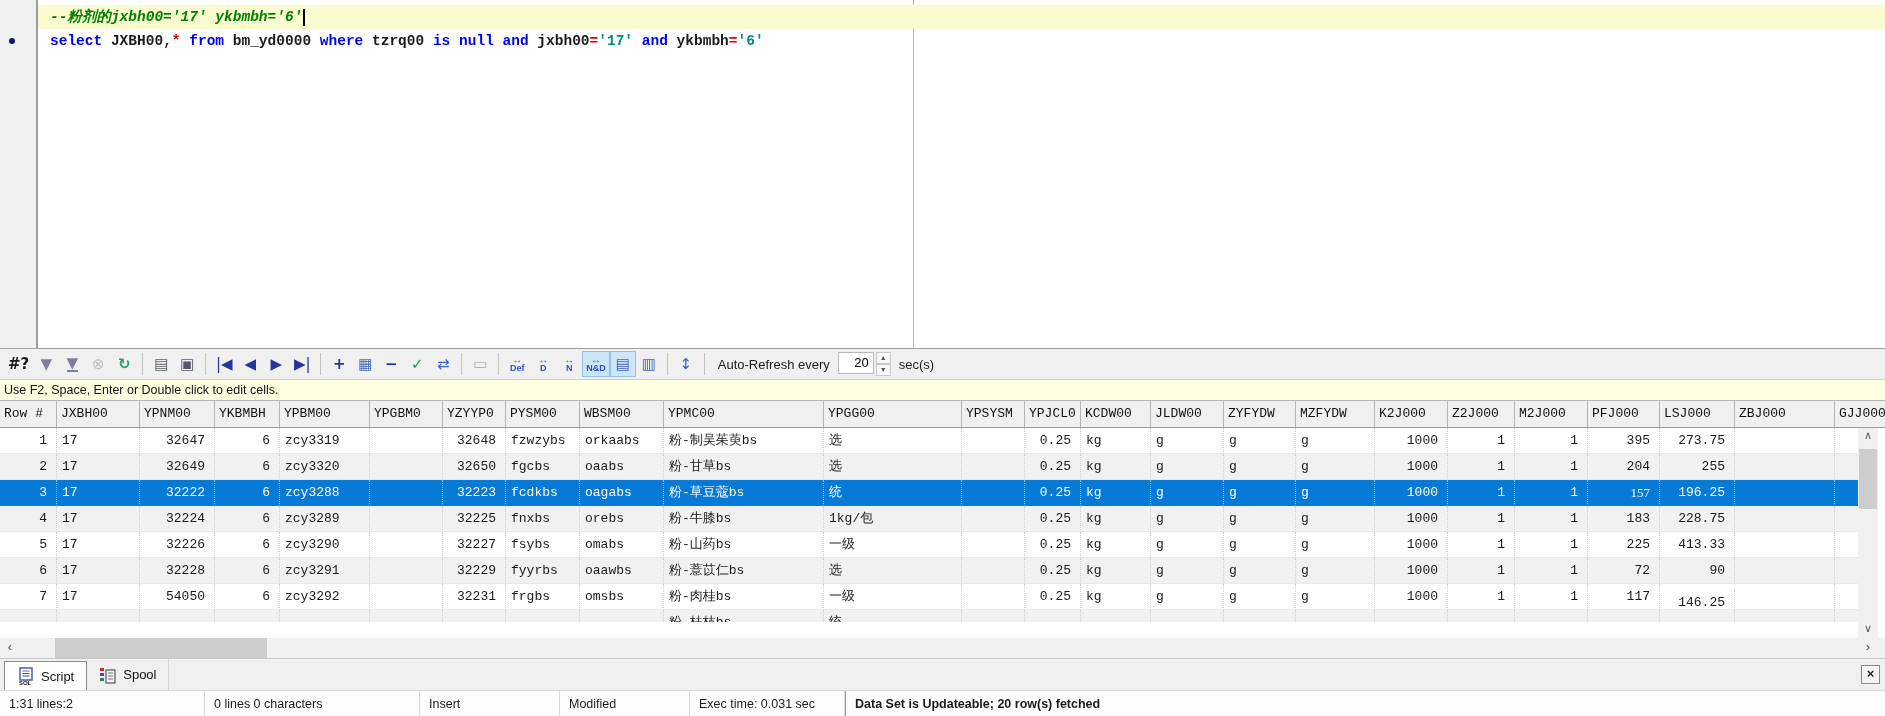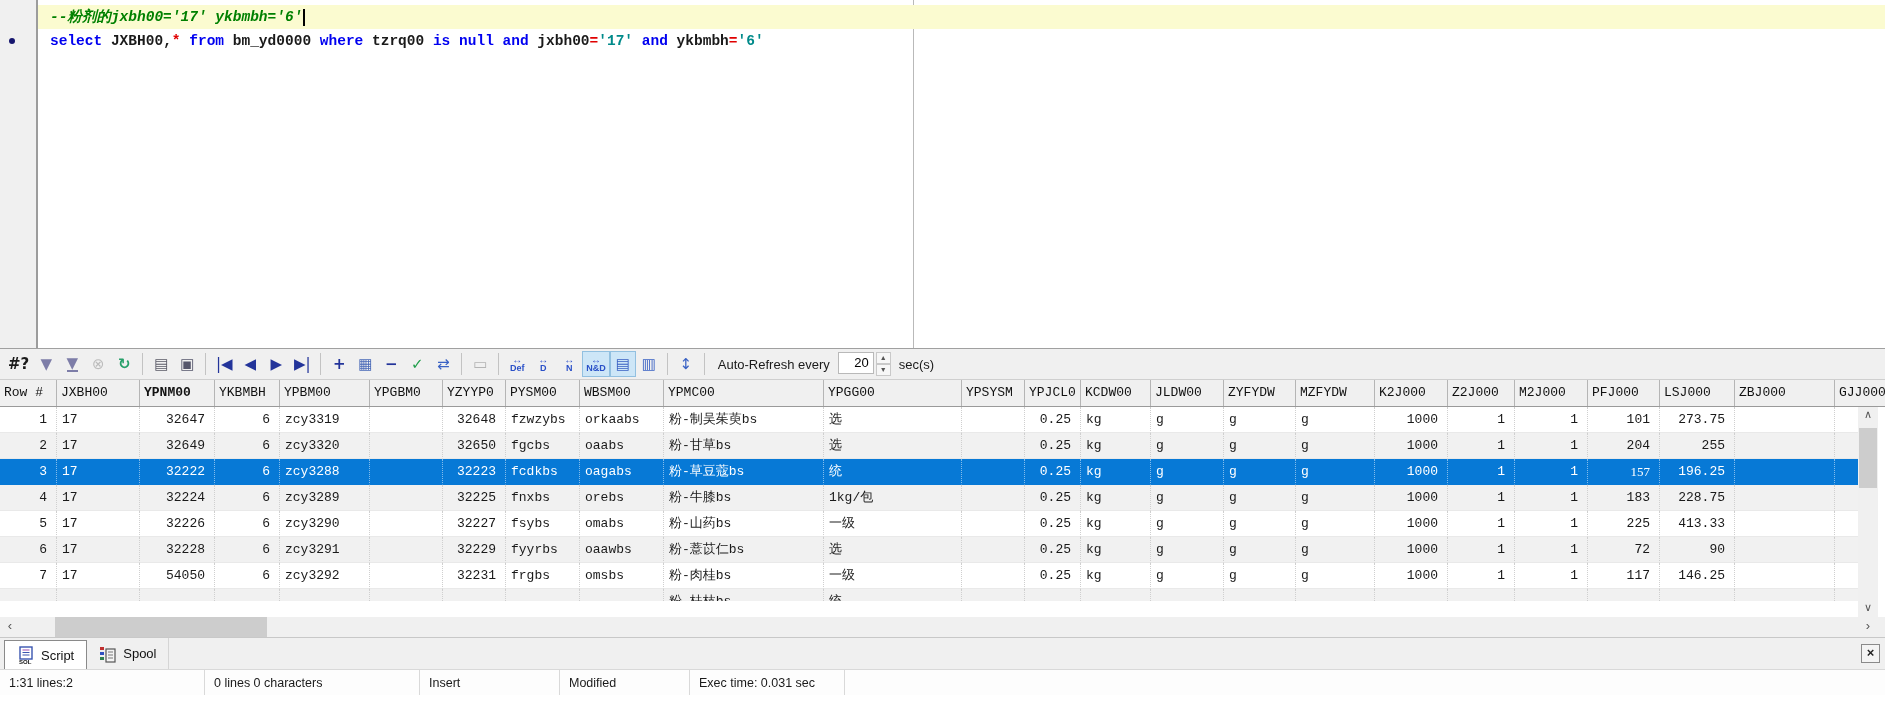--- a/index.html
+++ b/index.html
@@ -195,26 +195,29 @@
       <div class="spinner">
         <div class="spin-box">20</div>
         <div class="spin-arrows">
           <span>▲</span>
           <span>▼</span>
         </div>
       </div>
       <span class="tb-label">sec(s)</span>
     </div>
 
+  <div class="hintbar">
+    <span>Use F2, Space, Enter or Double click to edit cells.</span>
+  </div>
 
   <div class="gridwrap">
     <div class="grid-head" id="grid-head">
         <div class="hcell" style="width: 57px;">Row #</div>
         <div class="hcell" style="width: 83px;">JXBH00</div>
-        <div class="hcell" style="width: 75px; font-weight: bold;">YPNM00</div>
+        <div class="hcell" style="width: 75px;">YPNM00</div>
         <div class="hcell" style="width: 65px;">YKBMBH</div>
         <div class="hcell" style="width: 90px;">YPBM00</div>
         <div class="hcell" style="width: 73px;">YPGBM0</div>
         <div class="hcell" style="width: 63px;">YZYYP0</div>
         <div class="hcell" style="width: 74px;">PYSM00</div>
         <div class="hcell" style="width: 84px;">WBSM00</div>
         <div class="hcell" style="width: 160px;">YPMC00</div>
         <div class="hcell" style="width: 138px;">YPGG00</div>
         <div class="hcell" style="width: 63px;">YPSYSM</div>
         <div class="hcell" style="width: 56px;">YPJCL0</div>
@@ -245,21 +248,21 @@
           <div class="cell" style="width: 138px;">选</div>
           <div class="cell" style="width: 63px;"></div>
           <div class="cell r" style="width: 56px;">0.25</div>
           <div class="cell" style="width: 70px;">kg</div>
           <div class="cell" style="width: 73px;">g</div>
           <div class="cell" style="width: 72px;">g</div>
           <div class="cell" style="width: 79px;">g</div>
           <div class="cell r" style="width: 73px;">1000</div>
           <div class="cell r" style="width: 67px;">1</div>
           <div class="cell r" style="width: 73px;">1</div>
-          <div class="cell r" style="width: 72px;">101</div>
+          <div class="cell r" style="width: 72px;">395</div>
           <div class="cell r" style="width: 75px;">273.75</div>
           <div class="cell" style="width: 100px;"></div>
           <div class="cell" style="width: 120px;"></div>
         </div>
         <div class="grow alt">
           <div class="cell r" style="width: 57px;">2</div>
           <div class="cell" style="width: 83px;">17</div>
           <div class="cell r" style="width: 75px;">32649</div>
           <div class="cell r" style="width: 65px;">6</div>
           <div class="cell" style="width: 90px;">zcy3320</div>
@@ -402,21 +405,21 @@
           <div class="cell" style="width: 63px;"></div>
           <div class="cell r" style="width: 56px;">0.25</div>
           <div class="cell" style="width: 70px;">kg</div>
           <div class="cell" style="width: 73px;">g</div>
           <div class="cell" style="width: 72px;">g</div>
           <div class="cell" style="width: 79px;">g</div>
           <div class="cell r" style="width: 73px;">1000</div>
           <div class="cell r" style="width: 67px;">1</div>
           <div class="cell r" style="width: 73px;">1</div>
           <div class="cell r" style="width: 72px;">117</div>
-          <div class="cell r" style="width: 75px;">146.25</div>
+          <div class="cell r" style="width: 75px; margin-top: 6px;">146.25</div>
           <div class="cell" style="width: 100px;"></div>
           <div class="cell" style="width: 120px;"></div>
         </div>
         <div class="grow alt">
           <div class="cell r" style="width: 57px;"></div>
           <div class="cell" style="width: 83px;"></div>
           <div class="cell r" style="width: 75px;"></div>
           <div class="cell r" style="width: 65px;"></div>
           <div class="cell" style="width: 90px;"></div>
           <div class="cell" style="width: 73px;"></div>
@@ -479,15 +482,16 @@
     </div>
     <div class="close-btn">×</div>
   </div>
 
   <div class="statusbar">
     <div class="sb sb1">1:31 lines:2</div>
     <div class="sb sb2">0 lines 0 characters</div>
     <div class="sb sb3">Insert</div>
     <div class="sb sb4">Modified</div>
     <div class="sb sb5">Exec time: 0.031 sec</div>
+    <div class="sb sb6">Data Set is Updateable; 20 row(s) fetched</div>
   </div>
 
 </div>
 
 </body></html>

